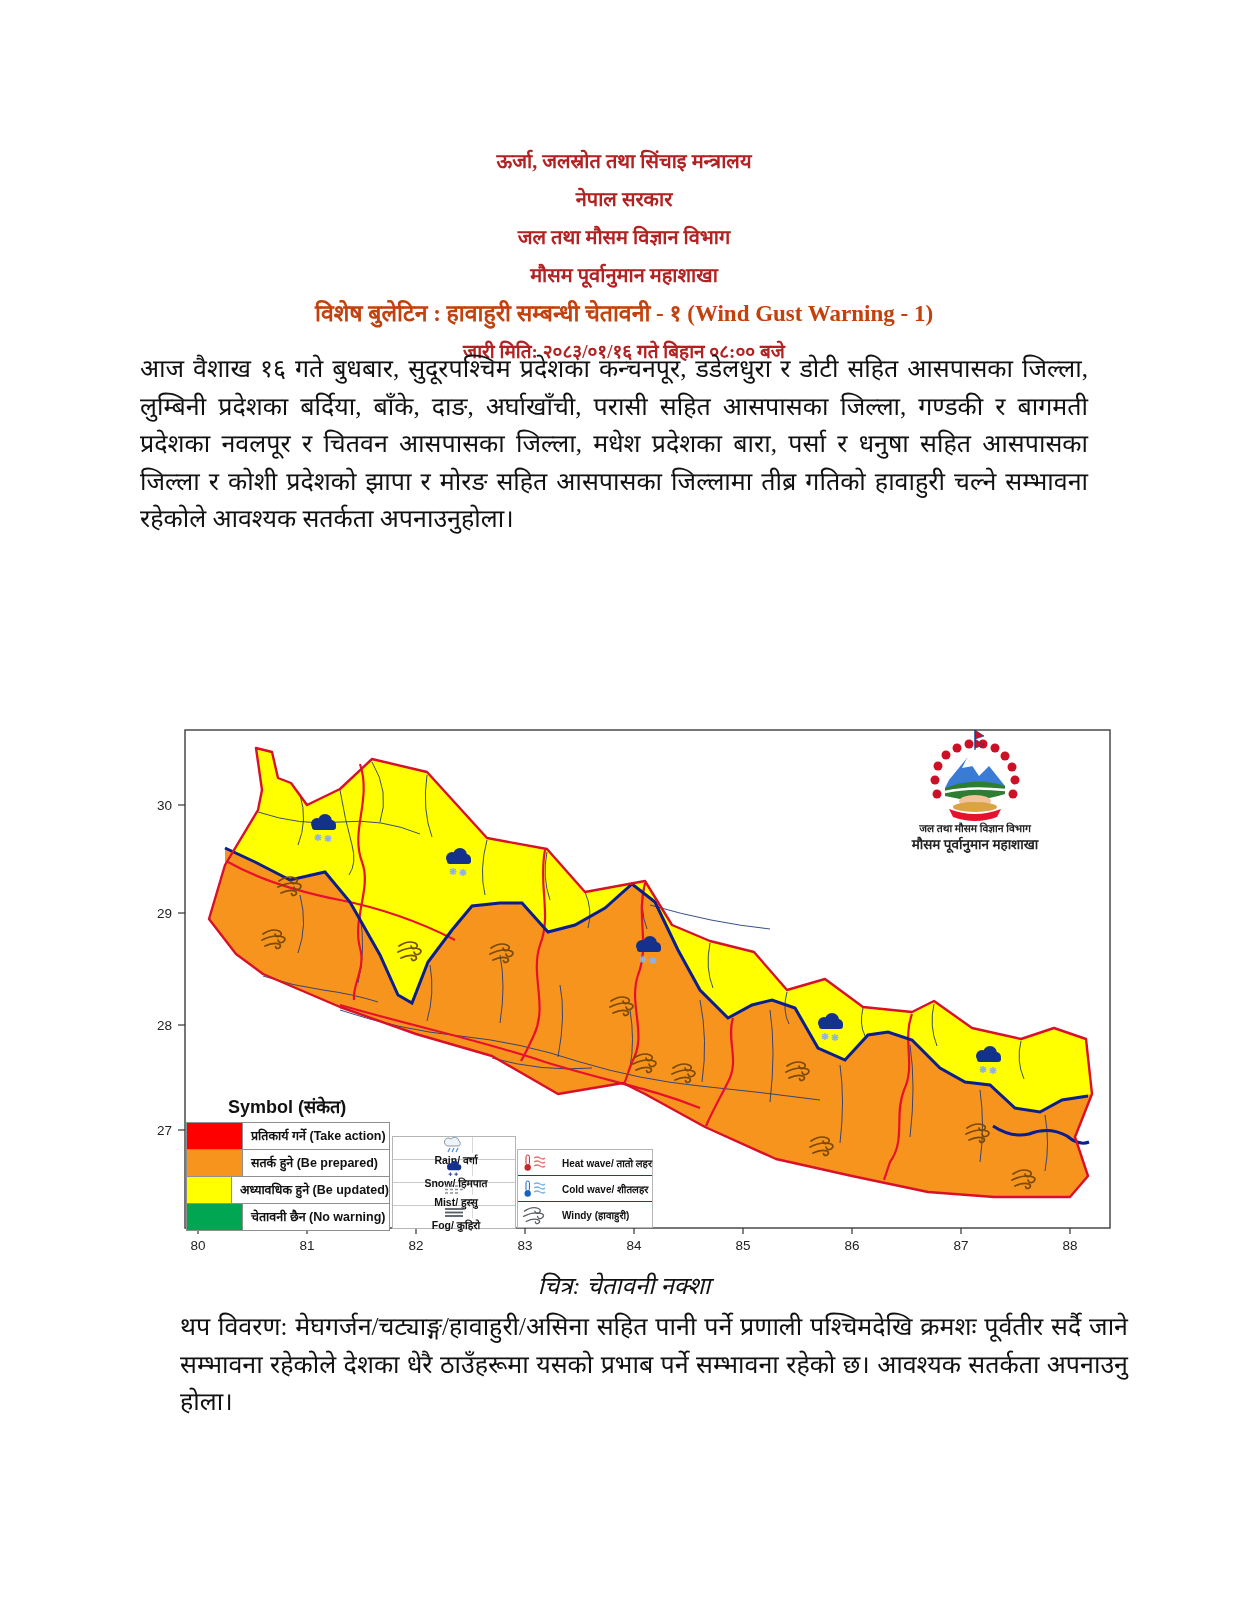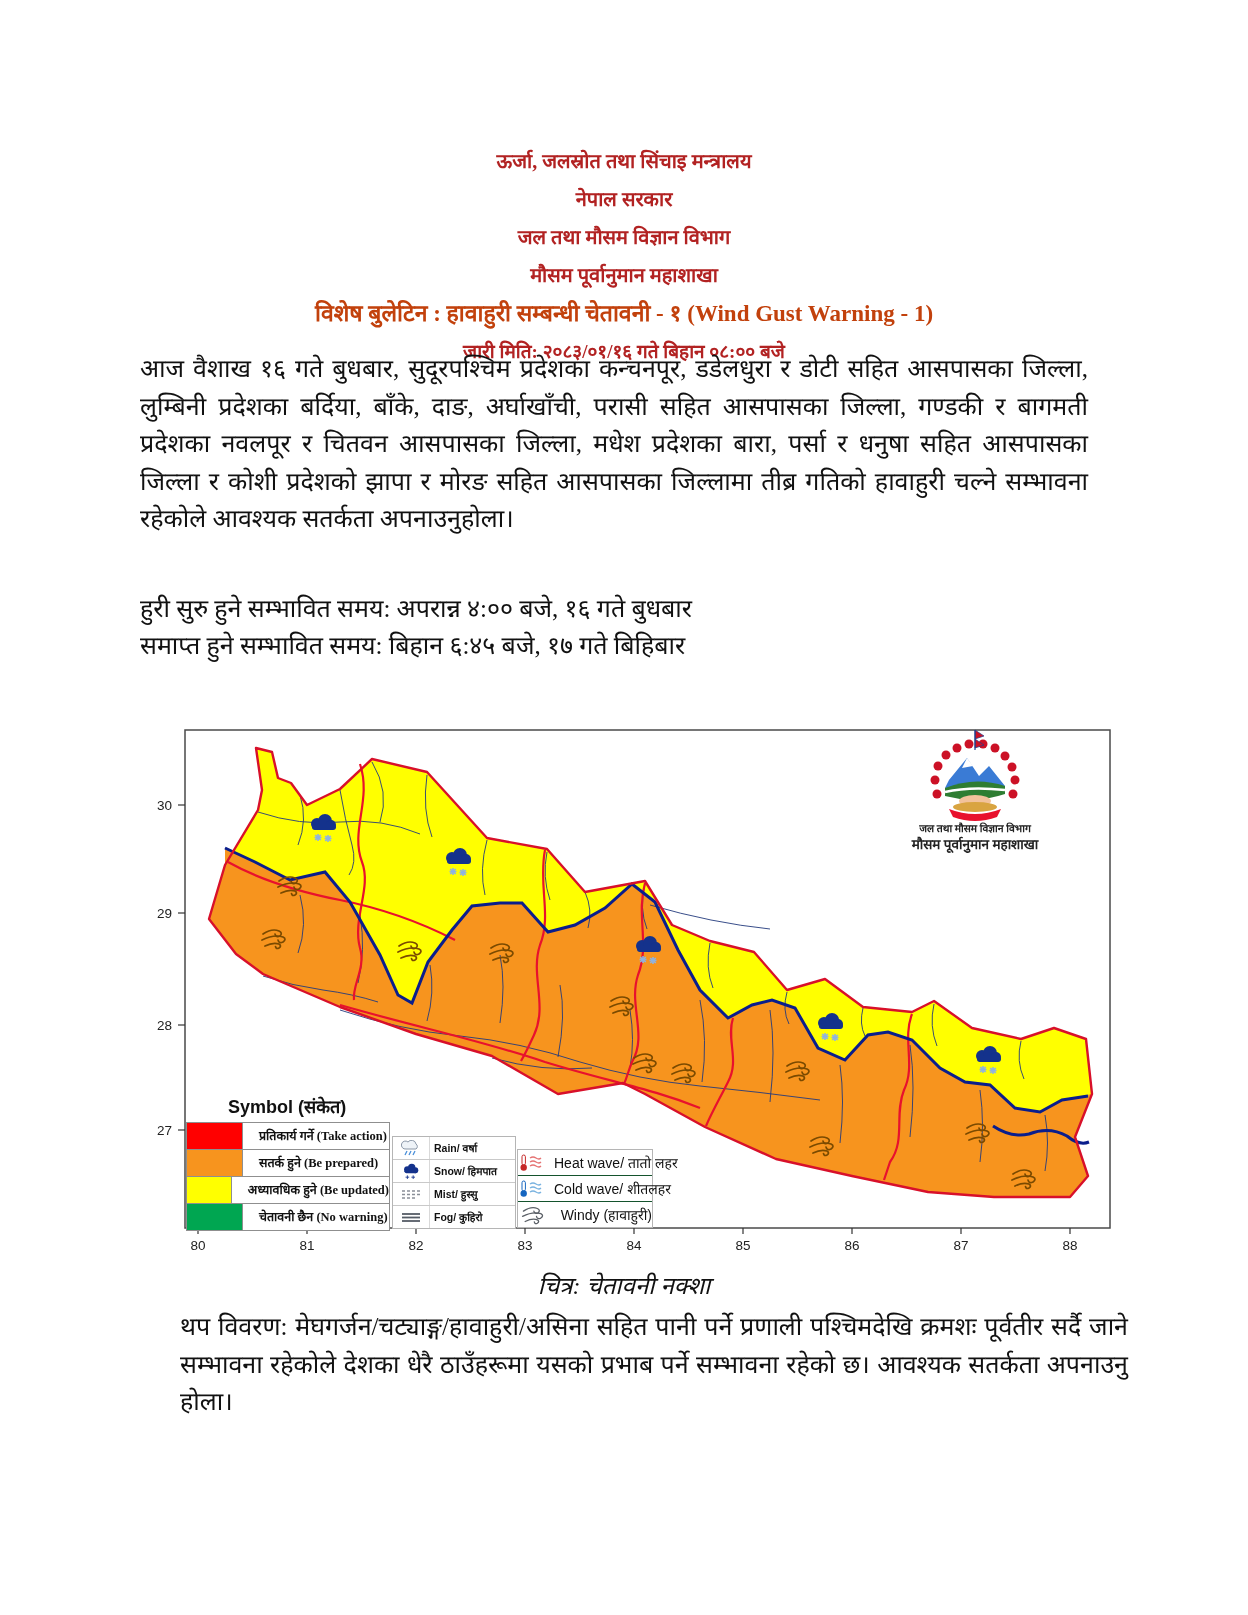--- a/index.html
+++ b/index.html
@@ -17,34 +17,34 @@
   .times{position:absolute;left:140px;top:590px;width:948px;font-size:25px;line-height:37px;color:#111;}
   
   .mapsvg{position:absolute;left:120px;top:695px;width:1010px;height:565px;}
   
   .lg-title{position:absolute;left:228px;top:1094px;font-family:"Liberation Sans",sans-serif;
             font-size:18px;font-weight:bold;color:#111;}
   .warn-tbl{position:absolute;left:186px;top:1122px;width:202px;background:#fff;border:1px solid #8f8f8f;}
   .warn-row{display:flex;height:26px;border-top:1px solid #8f8f8f;}
   .warn-row:first-child{border-top:none;}
   .warn-sw{width:55px;border-right:1px solid #8f8f8f;}
-  .warn-lb{flex:1;font-family:Liberation Serif, serif;font-size:12.5px;font-weight:bold;
-           line-height:26px;padding-left:16px;color:#111;white-space:nowrap;}
+  .warn-lb{flex:1;font-family:Liberation Sans, sans-serif;font-size:12.5px;font-weight:bold;
+           line-height:26px;padding-left:8px;color:#111;white-space:nowrap;}
   .sw-red{background:#ff0000}.sw-orange{background:#f7941e}.sw-yellow{background:#ffff00}.sw-green{background:#00a651}
   .wx-tbl{position:absolute;left:392px;top:1136px;width:122px;background:#fff;border:1px solid #b5b5b5;}
-  .wx-row{display:flex;height:22px;border-top:1px solid #c9c9c9;align-items:center;}
+  .wx-row{display:flex;height:22px;border-top:1px solid #c9c9c9;align-items:center;flex-direction:column;}
   .wx-row:first-child{border-top:none;}
   .wx-ic{width:36px;text-align:center;border-right:1px solid #d9d9d9;height:100%;display:flex;align-items:center;justify-content:center;}
   .wx-lb{flex:1;font-family:"Liberation Sans",sans-serif;font-size:10.5px;font-weight:bold;color:#111;
          padding-left:4px;white-space:nowrap;}
   .hz-tbl{position:absolute;left:517px;top:1149px;width:134px;background:#fff;border:1px solid #b5b5b5;}
   .hz-row{display:flex;height:25px;border-top:1px solid #14532d;align-items:center;}
   .hz-row:first-child{border-top:none;}
   .hz-ic{width:32px;text-align:center;height:100%;display:flex;align-items:center;justify-content:center;}
-  .hz-lb{flex:1;font-family:"Liberation Sans",sans-serif;font-size:14px;font-weight:normal;color:#111;
+  .hz-lb{flex:1;font-family:"Liberation Sans",sans-serif;font-size:10px;font-weight:bold;color:#111;
          white-space:nowrap;padding-left:12px;}
   .caption{position:absolute;left:0;top:1268px;width:100%;text-align:center;font-size:24px;
            font-style:italic;color:#111;}
   .footer-par{top:1308px;margin-left:40px;}
 </style>
 </head>
 <body>
 
 <div class="page">
 
@@ -52,24 +52,20 @@
     <div class="ln">ऊर्जा, जलस्रोत तथा सिंचाइ मन्त्रालय</div>
     <div class="ln">नेपाल सरकार</div>
     <div class="ln">जल तथा मौसम विज्ञान विभाग</div>
     <div class="ln">मौसम पूर्वानुमान महाशाखा</div>
     <div class="title">विशेष बुलेटिन : हावाहुरी सम्बन्धी  चेतावनी - १ (Wind Gust Warning - 1)</div>
     <div class="date">जारी  मिति: २०८३/०१/१६ गते बिहान ०८:०० बजे</div>
   </div>
 
   <div class="para warn-par">आज वैशाख १६ गते बुधबार, सुदूरपश्चिम प्रदेशका कन्चनपूर, डडेलधुरा र डोटी सहित आसपासका जिल्ला,  लुम्बिनी प्रदेशका बर्दिया, बाँके, दाङ, अर्घाखाँची, परासी सहित आसपासका जिल्ला, गण्डकी र बागमती प्रदेशका  नवलपूर र चितवन आसपासका जिल्ला, मधेश प्रदेशका बारा, पर्सा र धनुषा  सहित आसपासका जिल्ला र कोशी प्रदेशको झापा र मोरङ सहित आसपासका जिल्लामा तीब्र गतिको हावाहुरी चल्ने सम्भावना रहेकोले आवश्यक सतर्कता अपनाउनुहोला।</div>
 
-  <div class="times">
-    <div>हुरी सुरु हुने सम्भावित समय: अपरान्न ४:०० बजे, १६ गते बुधबार</div>
-    <div>समाप्त हुने सम्भावित समय: बिहान ६:४५ बजे, १७ गते बिहिबार</div>
-  </div>
 
   <svg class="mapsvg" viewBox="120 695 1010 565" xmlns="http://www.w3.org/2000/svg" xmlns:xlink="http://www.w3.org/1999/xlink">
     <defs>
       <g id="ic-wind" stroke="#7a4a00" stroke-width="1.7" fill="none" stroke-linecap="round">
         <path d="M1,6 Q10,0 17,3 Q21,5 18,8 Q14,10 13,6"></path>
         <path d="M0,12 Q12,6 21,9 Q25,11 21,14 Q17,16 16,12"></path>
         <path d="M3,18 Q11,14 17,16 Q20,18 17,20 Q14,21.5 13.5,18.5"></path>
       </g>
       <g id="ic-snowcloud">
         <g fill="#14328c">

